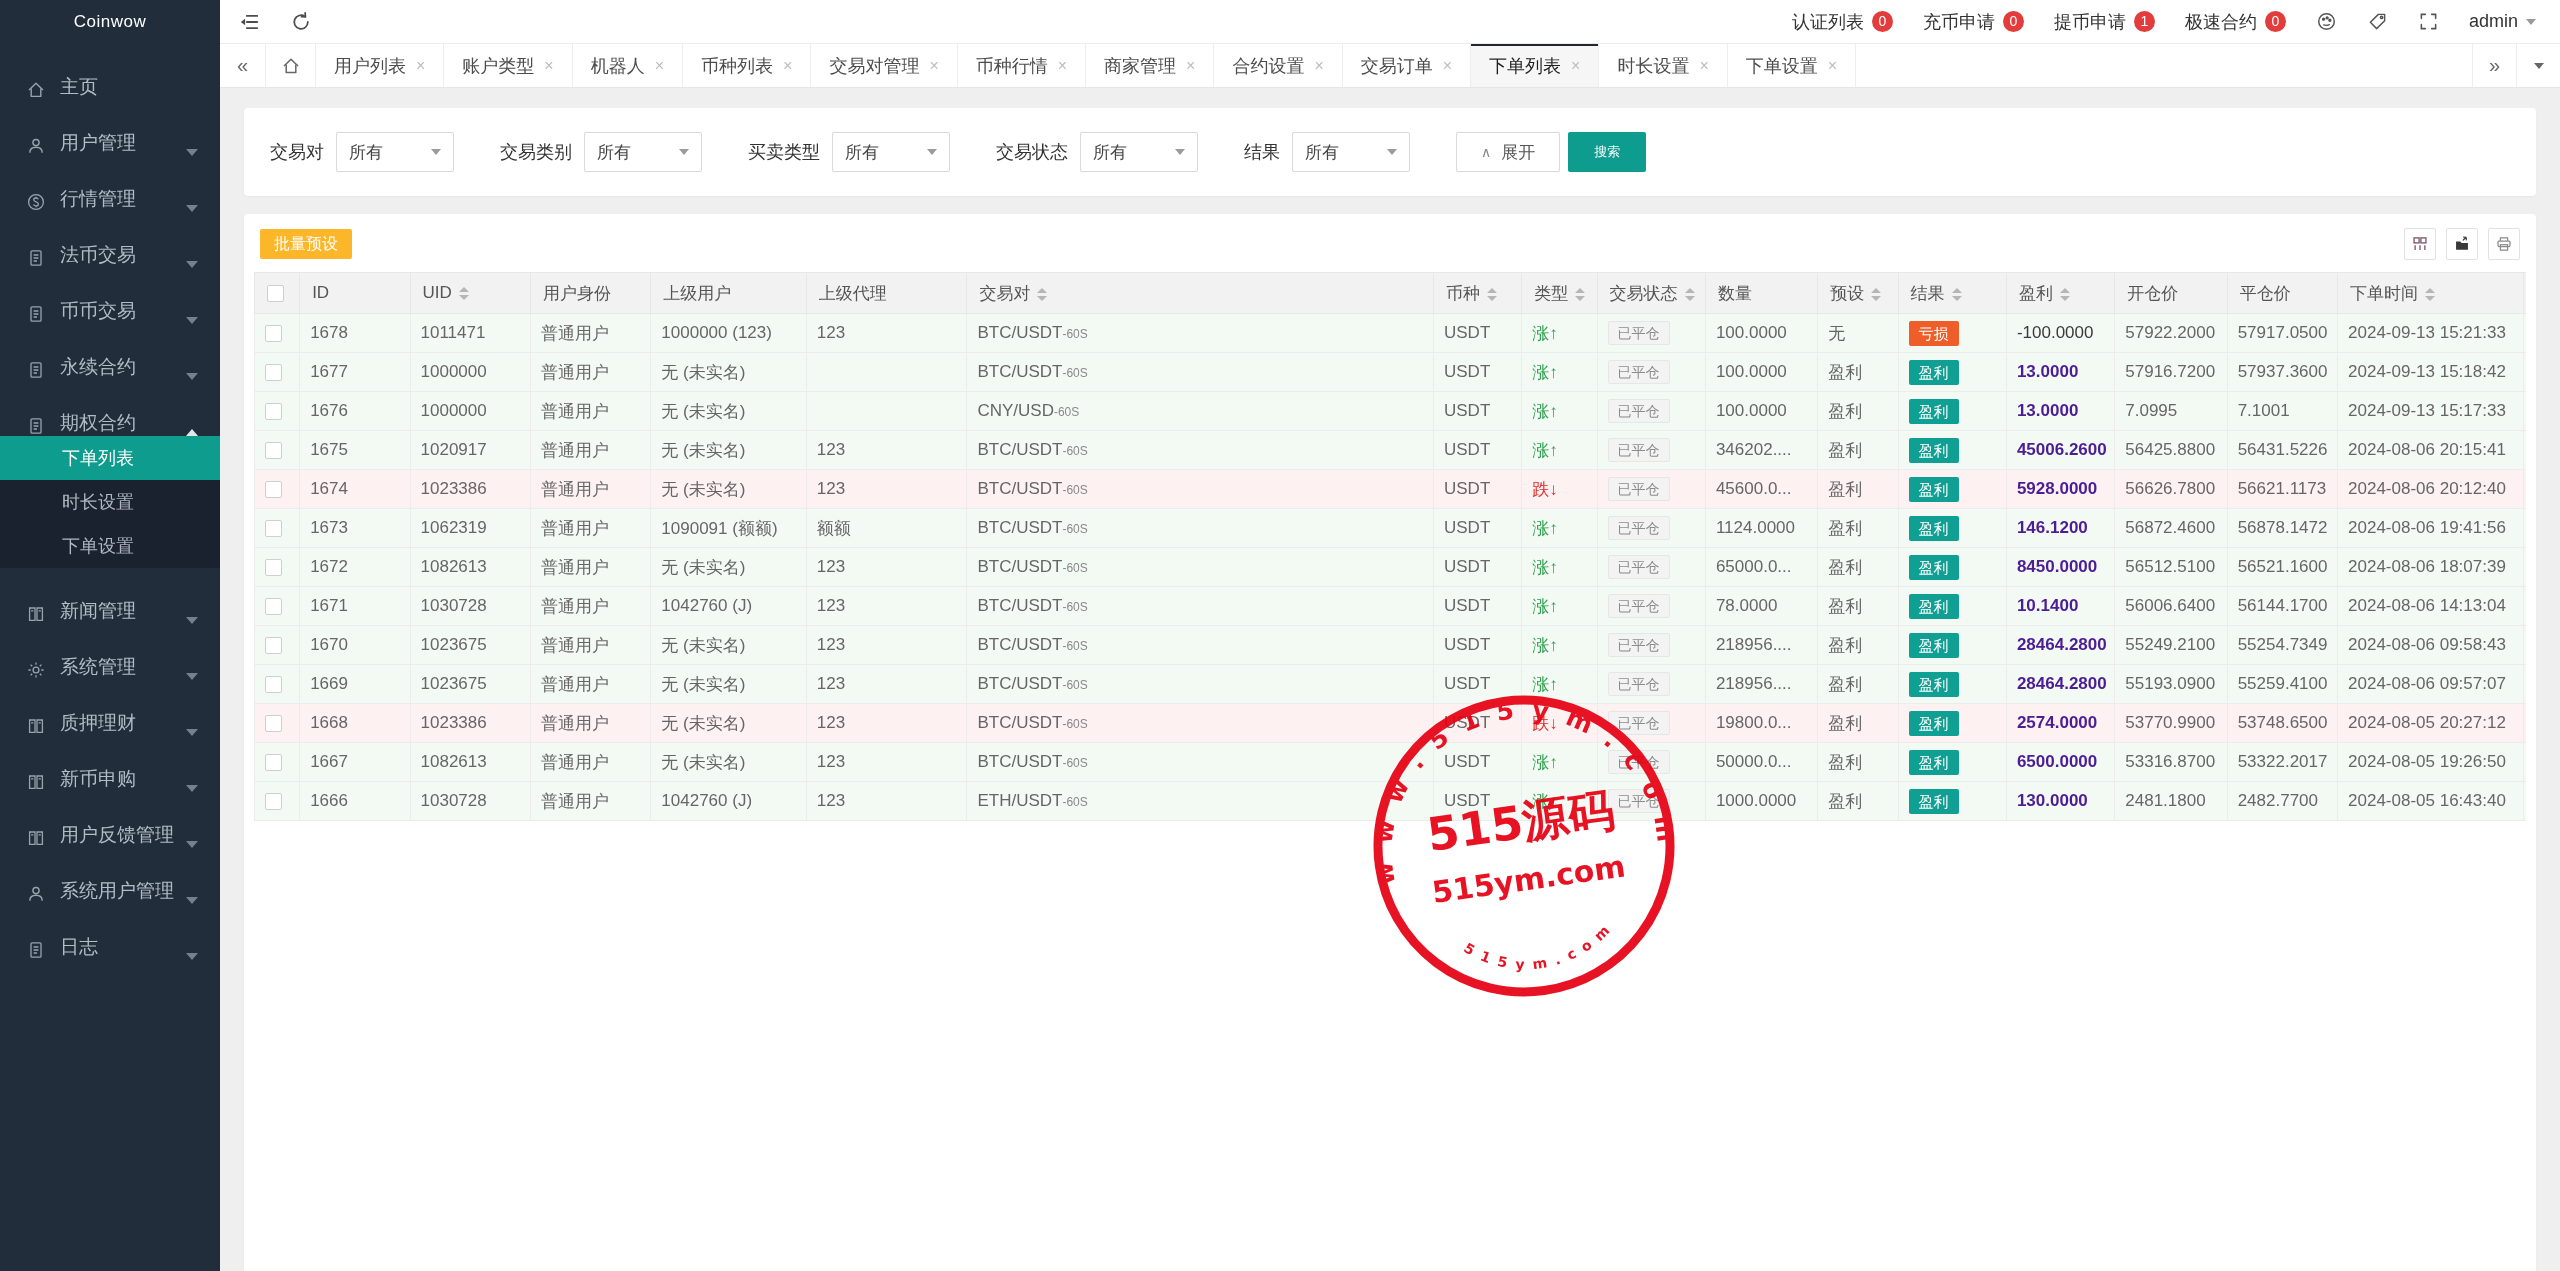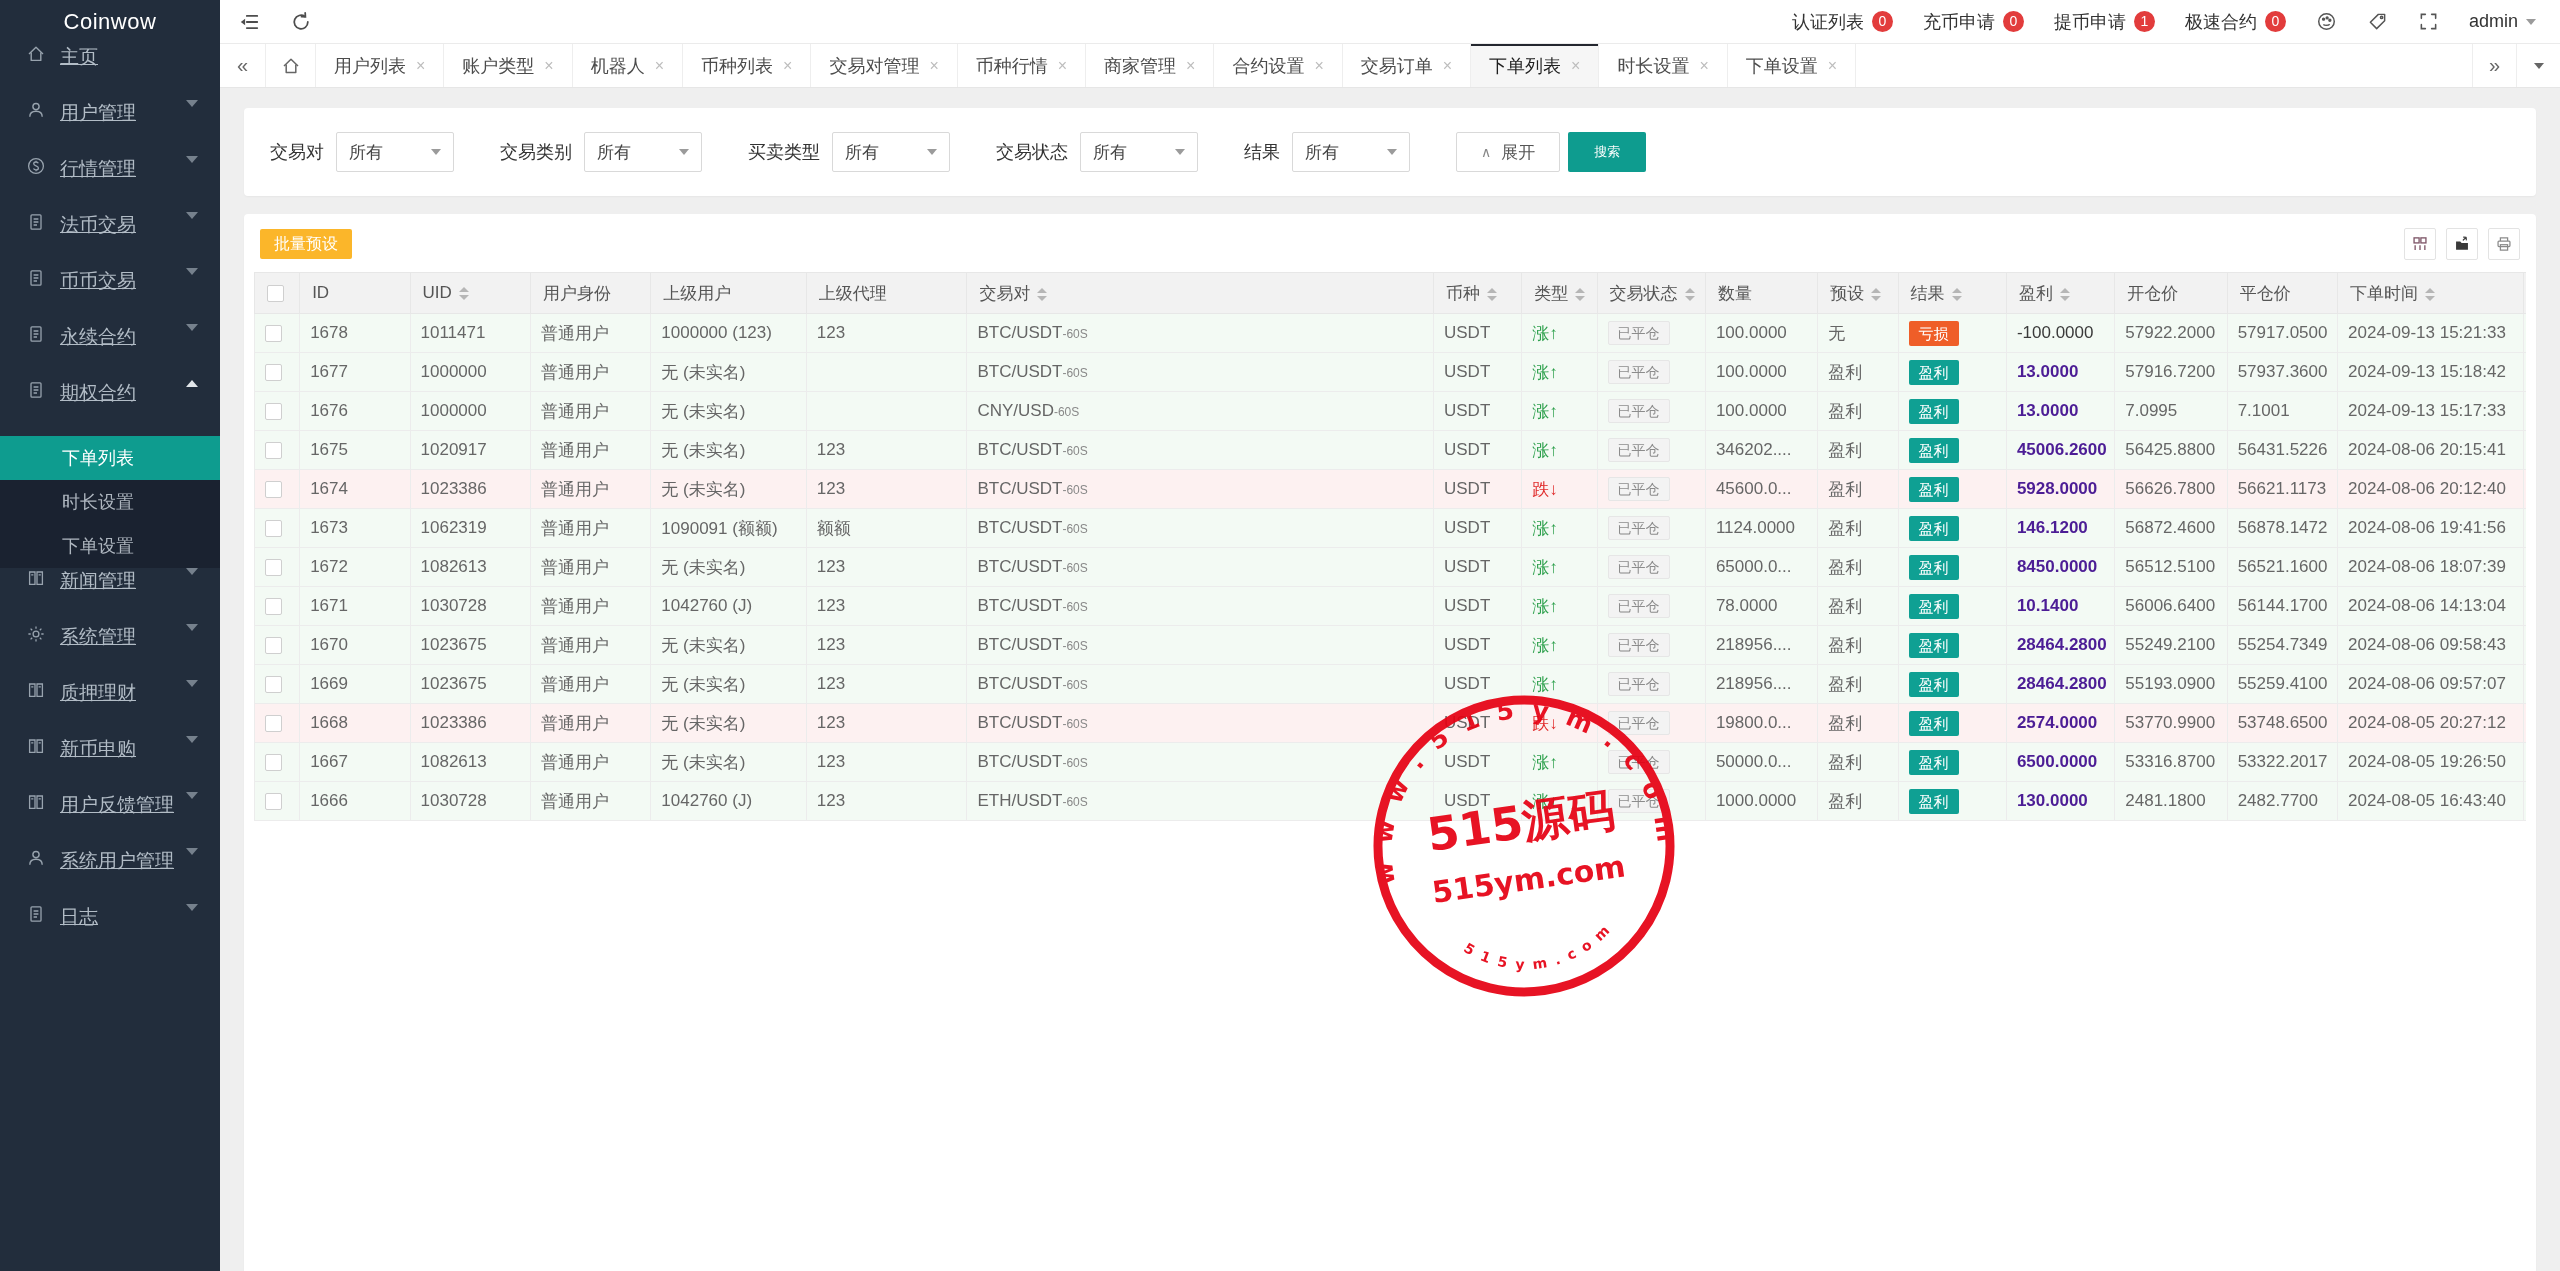--- a/index.html
+++ b/index.html
@@ -1,22 +1,22 @@
 <!DOCTYPE html>
 <html><head>
 <meta charset="utf-8">
 <style>
   *{box-sizing:border-box;margin:0;padding:0;}
   html,body{width:2560px;height:1271px;overflow:hidden;}
   body{font-family:"Liberation Sans","DejaVu Sans",sans-serif;background:#efefef;position:relative;color:#333;}
 
   
   .sidebar{position:absolute;left:0;top:0;width:220px;height:1271px;background:#222d3c;z-index:5;}
-  .logo{height:44px;line-height:44px;text-align:center;color:#ffffff;font-size:22px;letter-spacing:.5px;}
-  .side-item{height:56px;display:flex;align-items:flex-start;padding:0 22px 0 26px;color:#b2bcc6;font-size:19px;cursor:pointer;text-decoration:underline;}
+  .logo{height:44px;line-height:44px;text-align:center;color:#ffffff;font-size:17px;letter-spacing:.5px;}
+  .side-item{height:56px;display:flex;align-items:flex-end;padding:0 22px 0 26px;color:#b2bcc6;font-size:19px;cursor:pointer;}
   .side-item .side-icon{width:20px;height:20px;margin-right:14px;display:inline-flex;color:#98a3ae;flex:none;}
   .side-item .side-icon svg{width:20px;height:20px;}
   .chev{width:0;height:0;border-left:6px solid transparent;border-right:6px solid transparent;border-top:7px solid #76818d;margin-left:auto;}
   .chev.up{border-top:none;border-bottom:7px solid #e2e6ea;}
   .submenu{background:#1a2230;}
   .submenu .sub-item{height:44px;line-height:44px;padding-left:62px;color:#aeb6bf;font-size:18px;cursor:pointer;}
   .submenu .sub-item.active{background:#0e9c8f;color:#fff;}
 
   
   .topbar{position:absolute;left:220px;top:0;right:0;height:44px;background:#fff;border-bottom:1px solid #ebebeb;display:flex;align-items:center;padding:0 24px 0 18px;z-index:4;}

